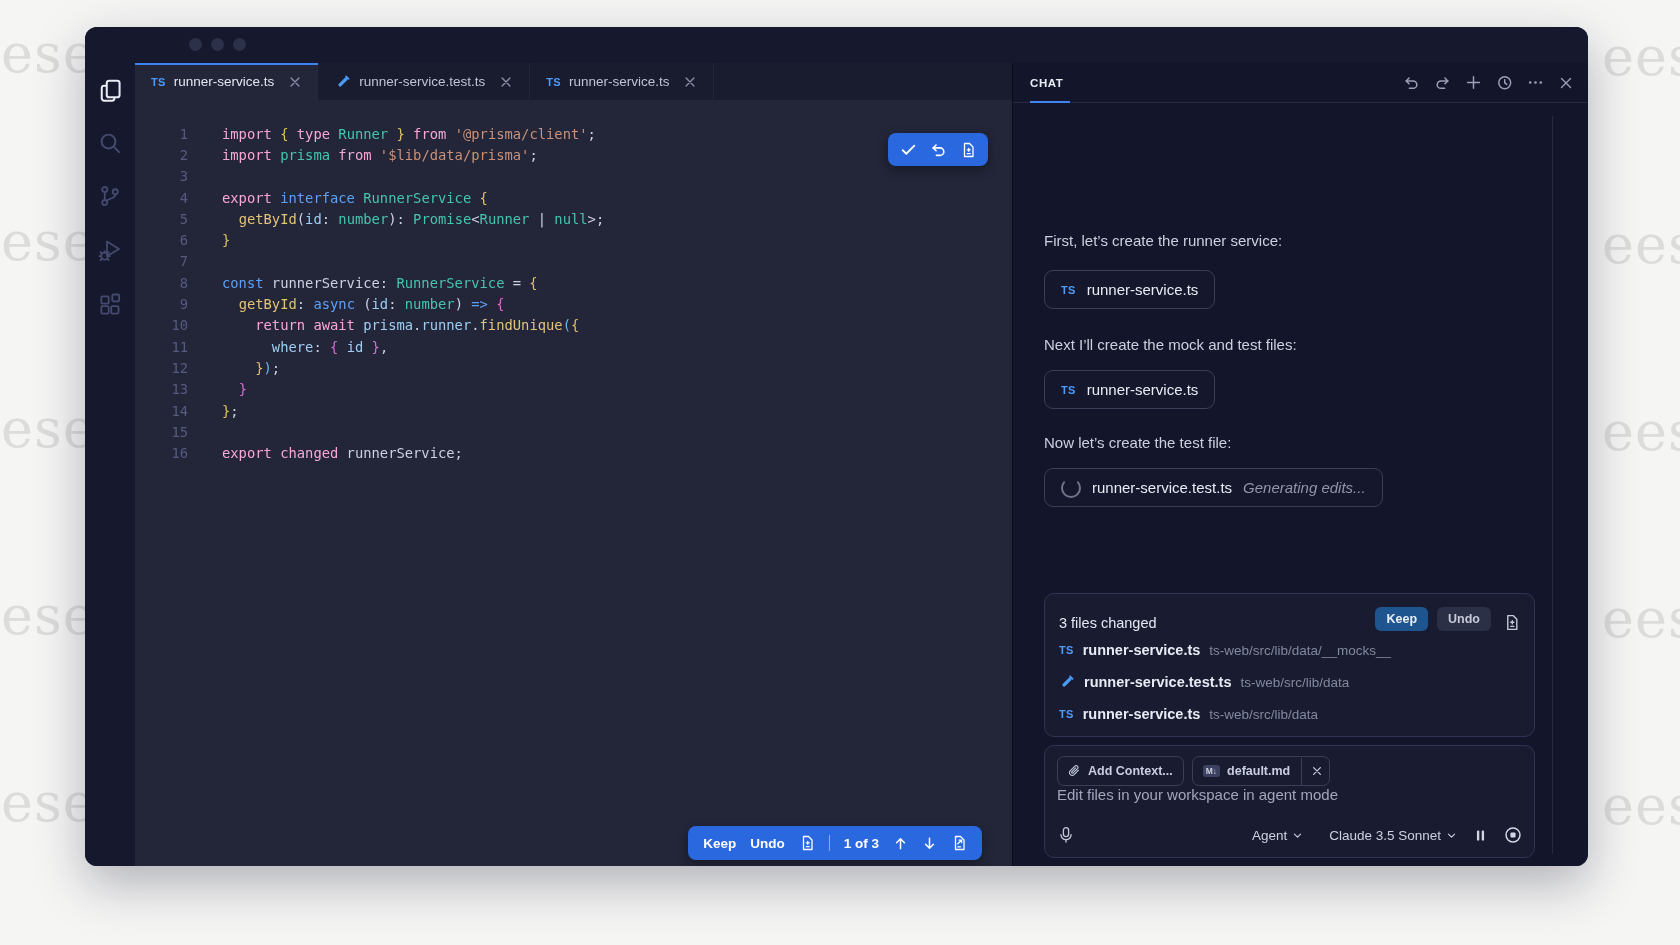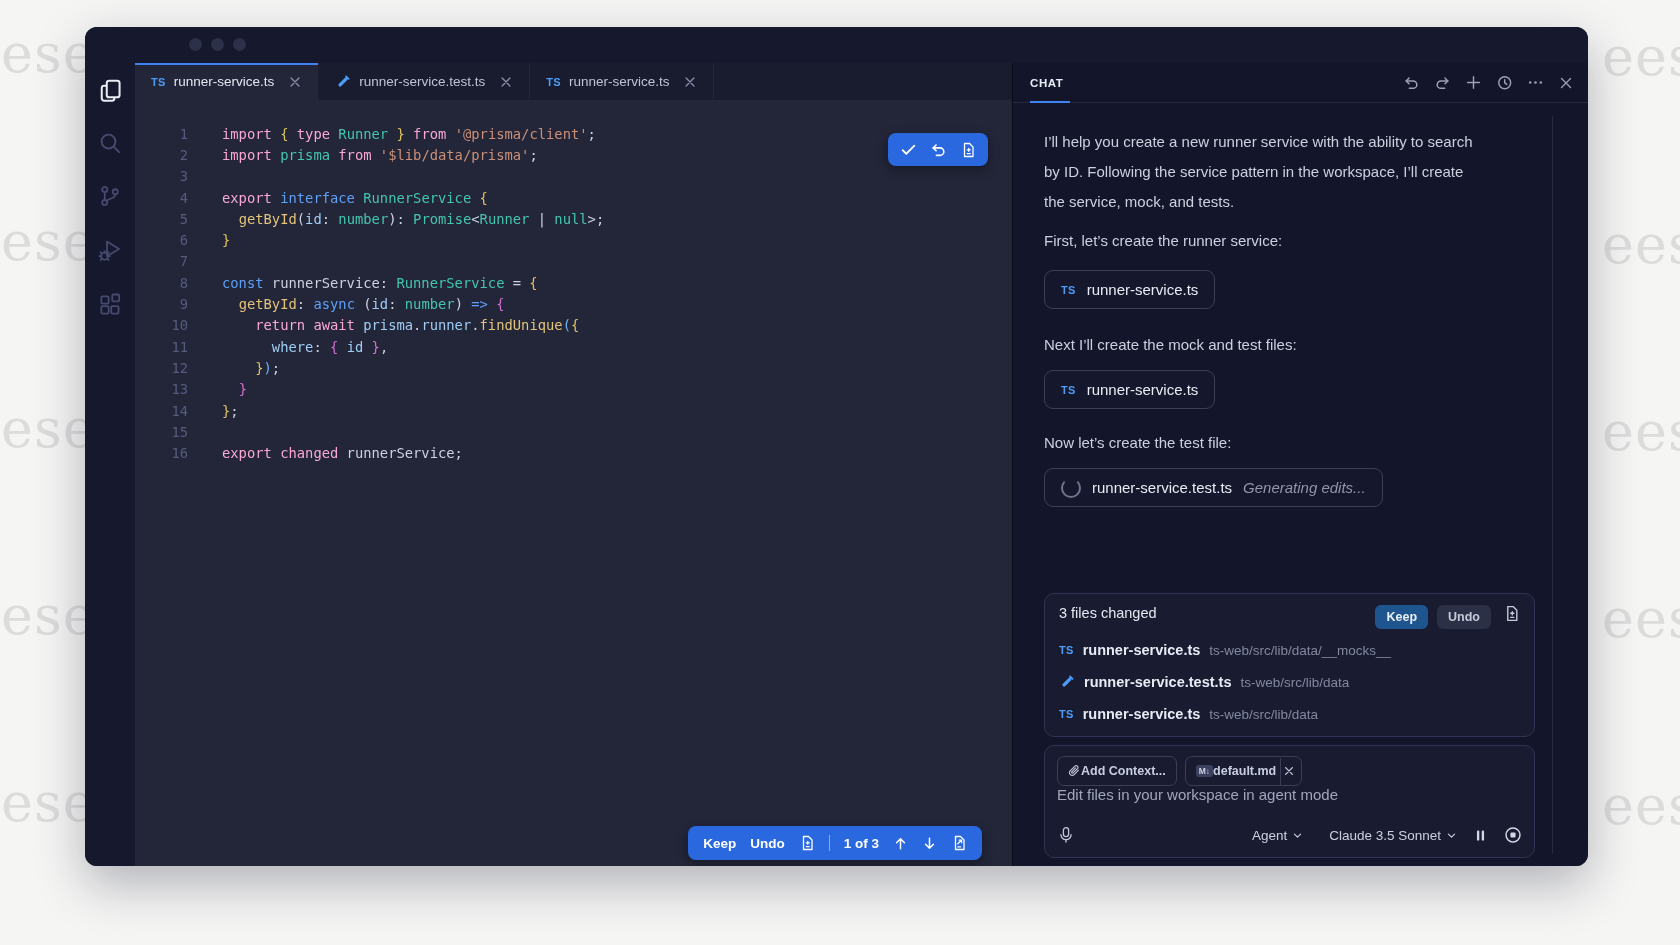--- a/index.html
+++ b/index.html
@@ -52,32 +52,32 @@
   .msg{position:absolute;left:31px;width:491px;color:#ccd0de;font-size:15px;line-height:30px;}
   .file-chip{position:absolute;left:31px;height:37px;display:inline-flex;align-items:center;gap:11px;
              padding:0 16px;border:1px solid #3a3e58;border-radius:9px;color:#e9ecf4;font-size:15px;cursor:pointer;
              background:rgba(255,255,255,.01);white-space:nowrap;}
   .spinner{width:16px;height:16px;border:2px solid #70758f;border-top-color:transparent;border-radius:50%;
            animation:spin 1.1s linear infinite;flex:none;}
   @keyframes spin{to{transform:rotate(360deg);}}
   .gen-status{font-style:italic;color:#9396ab;}
   .changes-card{position:absolute;left:31px;top:491px;width:491px;height:144px;background:#191c31;
                 border:1px solid #303352;border-radius:10px;box-sizing:border-box;padding:11px 14px;}
-  .cc-head{display:flex;align-items:flex-start;height:26px;}
+  .cc-head{display:flex;align-items:flex-end;height:26px;}
   .cc-title{font-size:14.5px;color:#e4e7f0;flex:1;}
   .btn{height:24px;border-radius:6px;padding:0 11px;display:flex;align-items:center;font-size:12.5px;font-weight:600;cursor:pointer;}
   .btn-keep{background:#1f558f;color:#e9edf6;margin-right:9px;}
   .btn-undo{background:#2c3046;color:#c6cad8;margin-right:12px;}
   .cc-row{display:flex;align-items:center;gap:9px;height:26px;margin-top:6px;white-space:nowrap;}
   .cc-name{font-size:14.5px;font-weight:700;color:#e8ebf4;}
   .cc-path{font-size:13.5px;color:#83889f;}
   .input-card{position:absolute;left:31px;top:643px;width:491px;height:113px;background:#191c31;
               border:1px solid #303352;border-radius:10px;box-sizing:border-box;padding:10px 12px;}
   .chips-row{display:flex;align-items:center;gap:8px;}
-  .ichip{height:28px;display:inline-flex;align-items:center;padding:0 10px;border:1px solid #3a3e58;
+  .ichip{height:28px;display:inline-flex;align-items:center;gap:7px;padding:0 10px;border:1px solid #3a3e58;
          border-radius:7px;color:#c9cde0;font-size:12.5px;font-weight:600;cursor:pointer;white-space:nowrap;}
   .ichip .chip-div{width:1px;height:27px;background:#3a3e58;margin:0 2px 0 4px;}
   .md-badge{background:#3c415f;color:#cdd1e0;font-size:8.5px;font-weight:800;border-radius:3px;
             padding:1px 3px;letter-spacing:0;}
   .placeholder{font-size:15px;color:#a2a6bc;}
   .input-bottom{position:absolute;left:12px;right:12px;bottom:10px;height:24px;display:flex;align-items:center;color:#c3c7d8;}
   .sel{display:flex;align-items:center;gap:5px;font-size:13.5px;color:#ccd0de;cursor:pointer;margin-left:8px;}
   .scroll-line{position:absolute;right:35px;top:14px;bottom:12px;width:1px;background:#272a40;}
   svg{display:block;}
 </style>
@@ -349,25 +349,20 @@
             </span>
           <span class="icnbtn">
               <svg width="16" height="16" viewBox="0 0 16 16" fill="none" stroke="currentColor" stroke-width="1.4" stroke-linecap="round">
                 <path d="M3.5 3.5l9 9M12.5 3.5l-9 9"></path>
               </svg>
             </span>
         </div>
       </div>
 
       <div class="chat-body">
-        <div class="msg" id="intro" style="top:25px">
-            <div>I’ll help you create a new runner service with the ability to search</div>
-            <div>by ID. Following the service pattern in the workspace, I’ll create</div>
-            <div>the service, mock, and tests.</div>
-          </div>
 
         <div class="msg" style="top:124px">First, let’s create the runner service:</div>
         <div class="file-chip" style="top:168px">
           <span class="ts-badge">TS</span>
           <span>runner-service.ts</span>
         </div>
 
         <div class="msg" style="top:228px">Next I’ll create the mock and test files:</div>
         <div class="file-chip" style="top:268px">
           <span class="ts-badge">TS</span>

